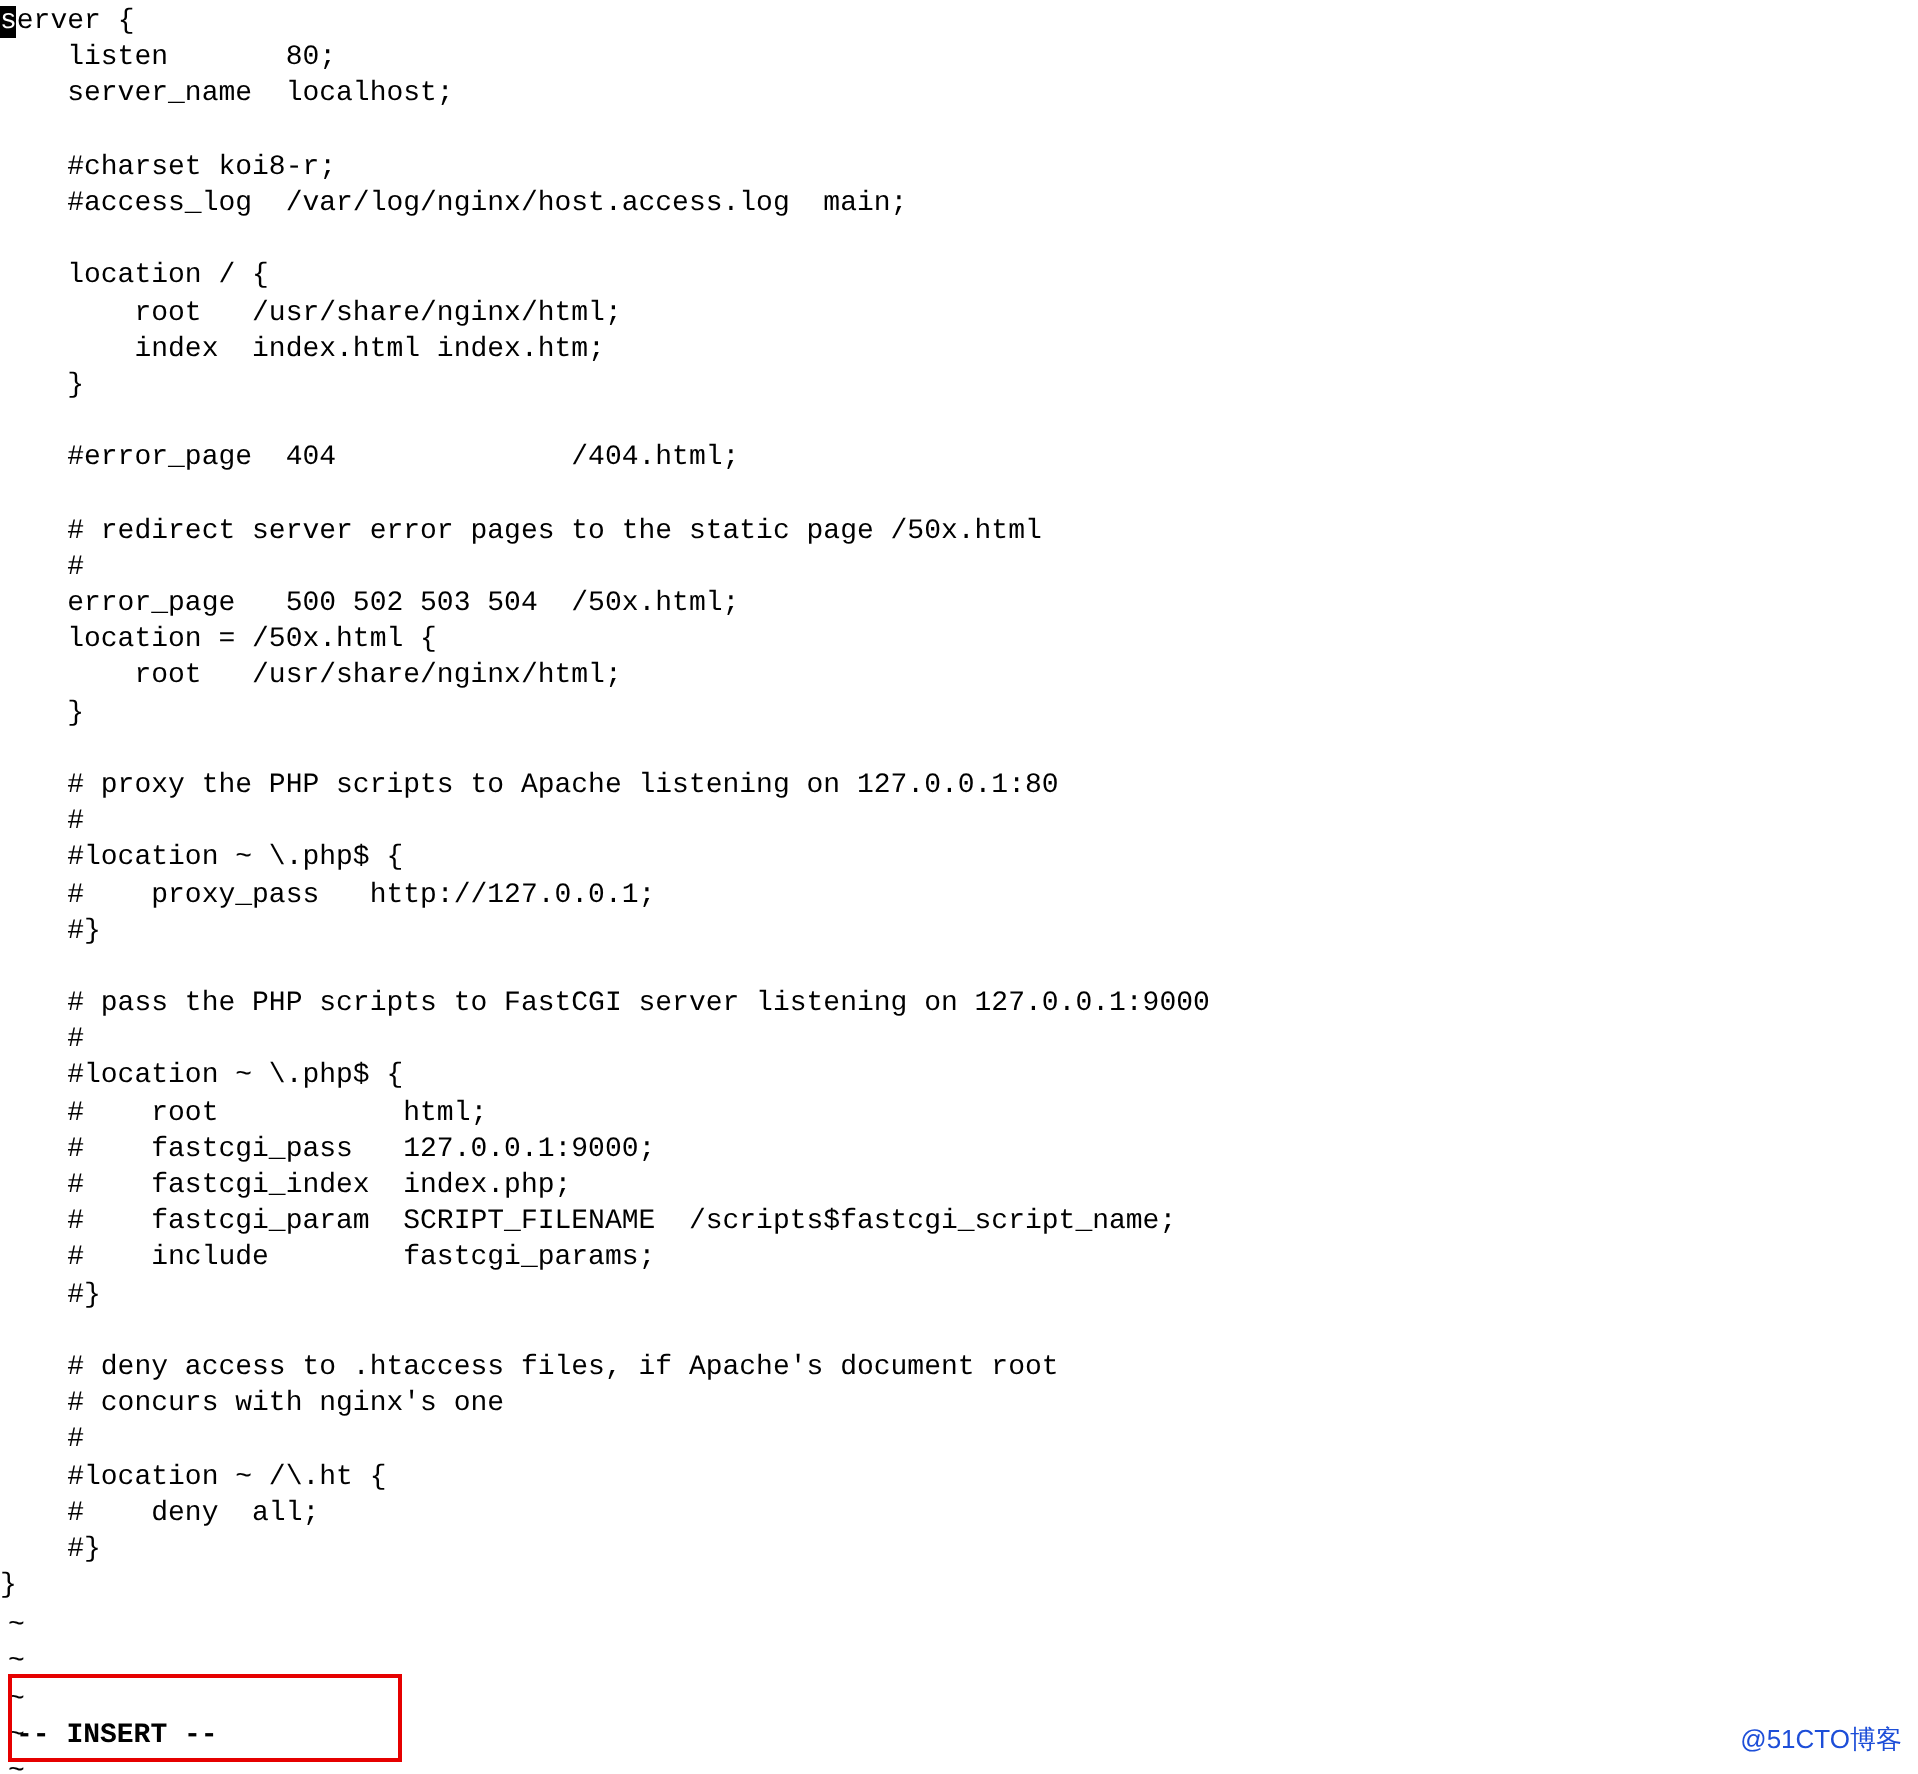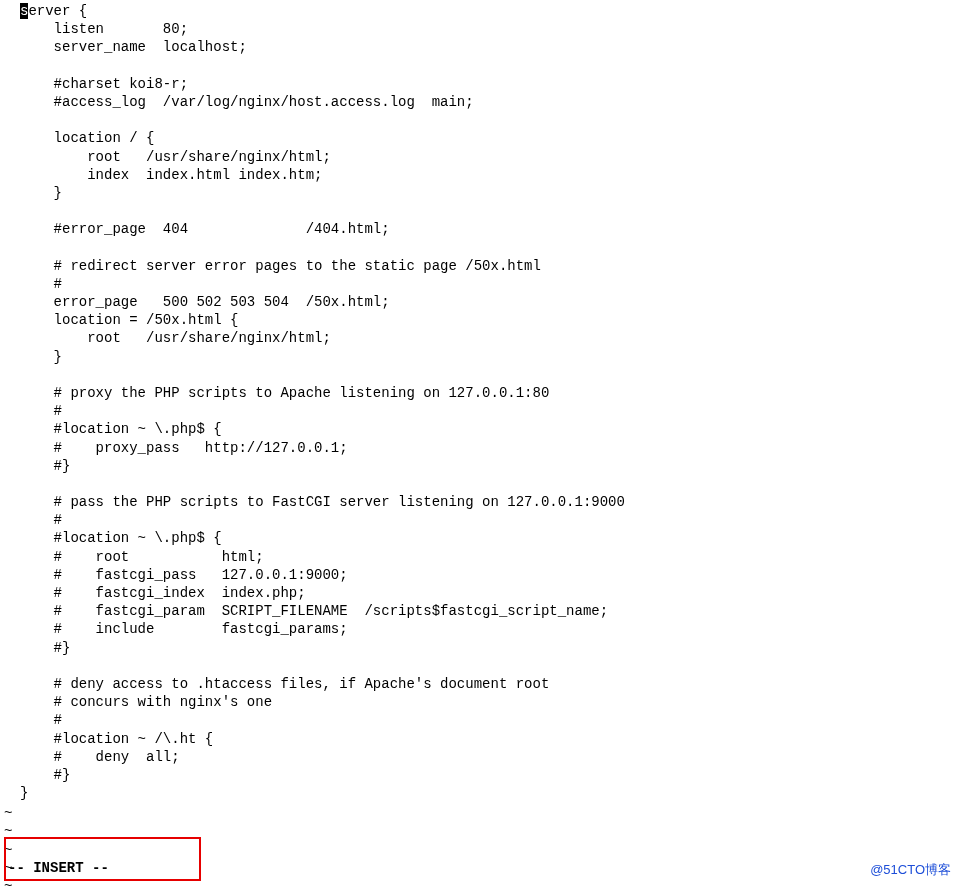--- a/index.html
+++ b/index.html
@@ -13,21 +13,21 @@
       line-height: 1.3;
       background: #ffffff;
       color: #000000;
       width: 959px;
       height: 887px;
       position: relative;
       overflow: hidden;
     }
     .editor-area {
       white-space: pre;
-      padding: 2px 20px;
+      padding: 2px 0;
     }
     .cursor-char {
       background: #000000;
       color: #ffffff;
     }
     .tilde-lines {
       white-space: pre;
       padding: 0 4px;
       color: #000000;
     }

